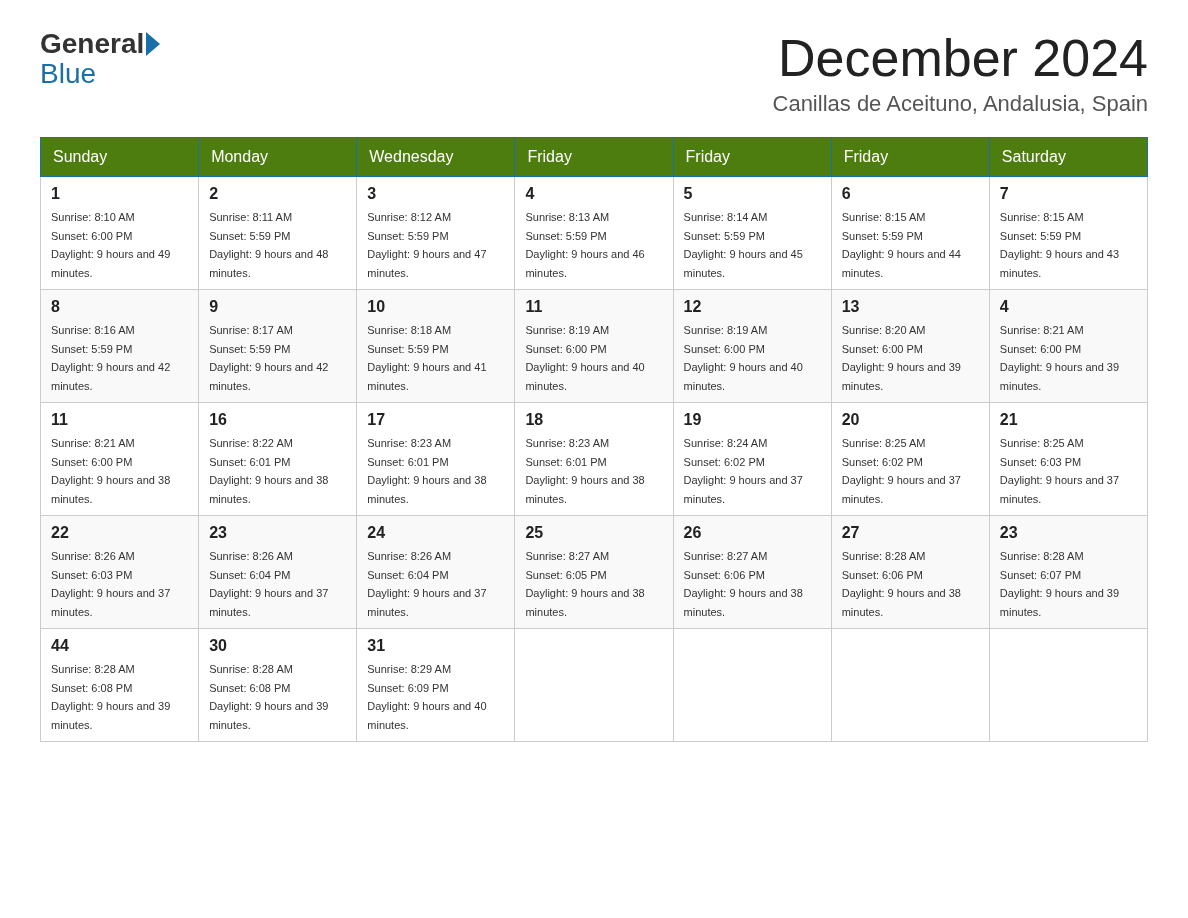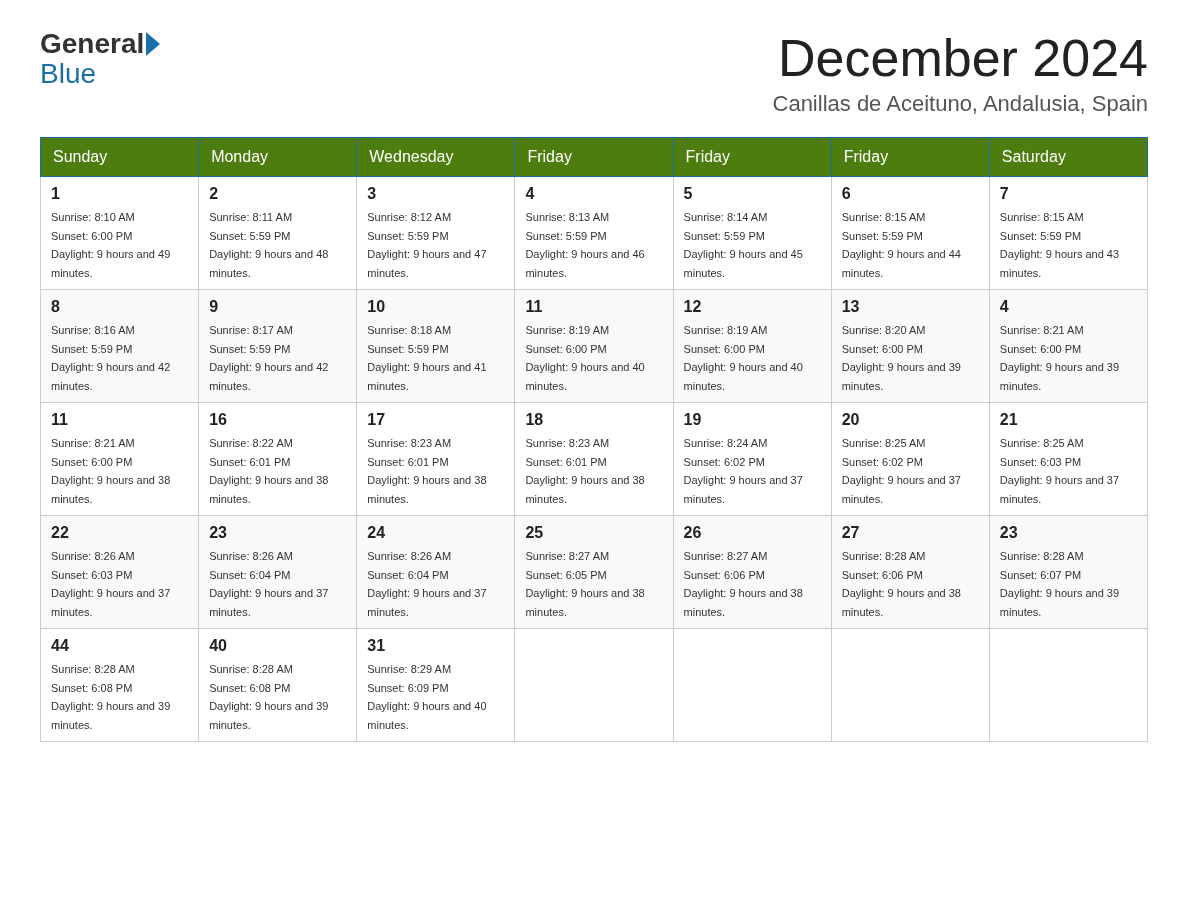--- a/index.html
+++ b/index.html
@@ -250,21 +250,21 @@
           <span class="day-number">23</span>
           <span class="day-info">Sunrise: 8:28 AM<br>Sunset: 6:07 PM<br>Daylight: 9 hours and 39 minutes.</span>
         </td>
       </tr>
       <tr>
         <td>
           <span class="day-number">44</span>
           <span class="day-info">Sunrise: 8:28 AM<br>Sunset: 6:08 PM<br>Daylight: 9 hours and 39 minutes.</span>
         </td>
         <td>
-          <span class="day-number">40</span>
+          <span class="day-number">30</span>
           <span class="day-info">Sunrise: 8:28 AM<br>Sunset: 6:08 PM<br>Daylight: 9 hours and 39 minutes.</span>
         </td>
         <td>
           <span class="day-number">31</span>
           <span class="day-info">Sunrise: 8:29 AM<br>Sunset: 6:09 PM<br>Daylight: 9 hours and 40 minutes.</span>
         </td>
         <td class="empty-cell"></td>
         <td class="empty-cell"></td>
         <td class="empty-cell"></td>
         <td class="empty-cell"></td>

